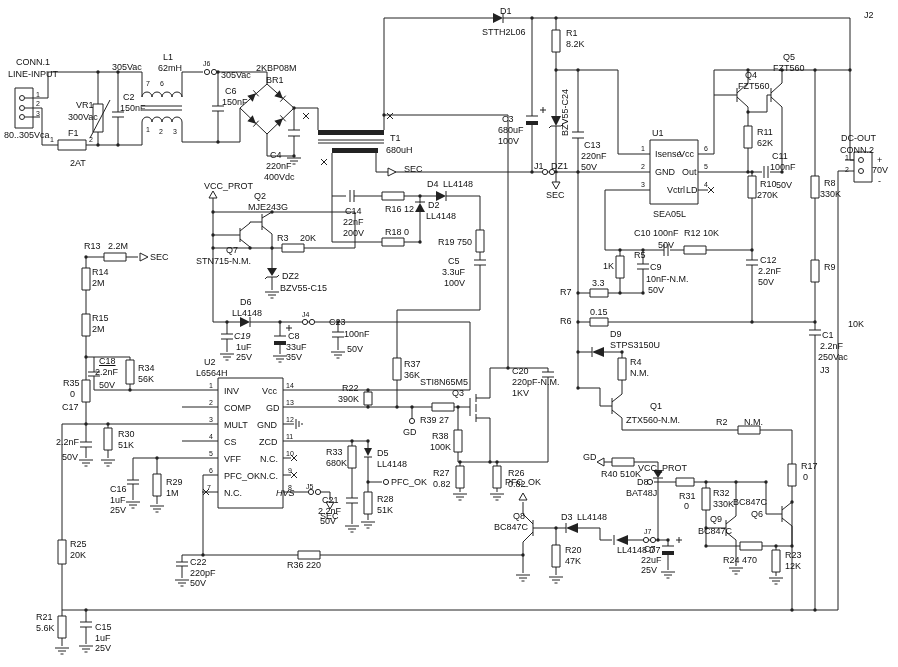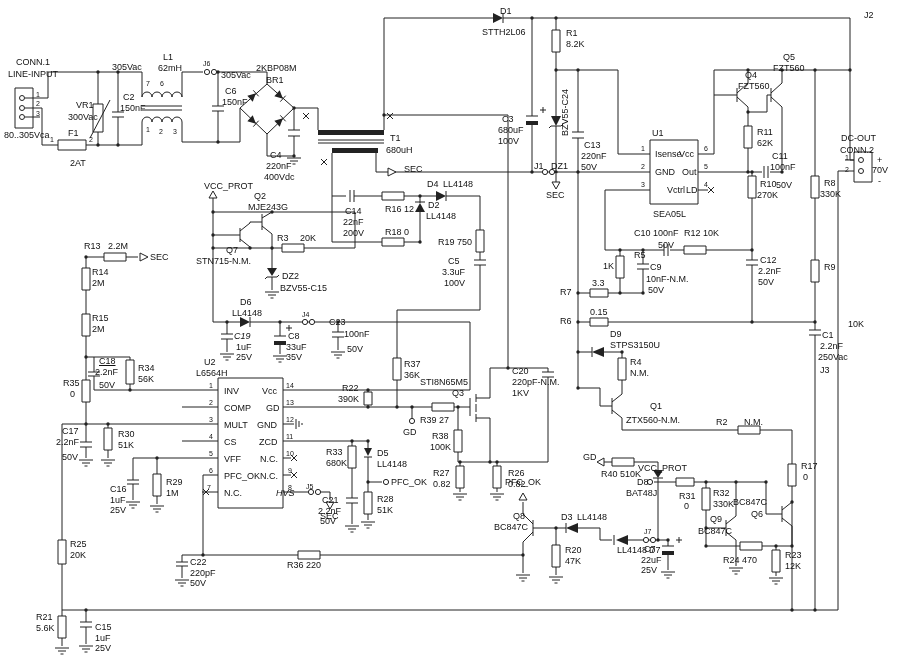--- a/index.html
+++ b/index.html
@@ -640,21 +640,21 @@
       <span class="lbl" style="left: 644px; top: 544px;">C7</span>
       <span class="lbl" style="left: 641px; top: 555px;">22uF</span>
       <span class="lbl" style="left: 641px; top: 565px;">25V</span>
       <span class="lbl" style="left: 63px; top: 378px;">R35</span>
       <span class="lbl" style="left: 70px; top: 389px;">0</span>
       <span class="lbl" style="left: 99px; top: 356px; text-decoration: underline;">C18</span>
       <span class="lbl" style="left: 95px; top: 367px;">2.2nF</span>
       <span class="lbl" style="left: 99px; top: 380px;">50V</span>
       <span class="lbl" style="left: 138px; top: 363px;">R34</span>
       <span class="lbl" style="left: 138px; top: 374px;">56K</span>
-      <span class="lbl" style="left: 62px; top: 426px;">C17</span>
+      <span class="lbl" style="left: 62px; top: 402px;">C17</span>
       <span class="lbl" style="left: 56px; top: 437px;">2.2nF</span>
       <span class="lbl" style="left: 62px; top: 452px;">50V</span>
       <span class="lbl" style="left: 118px; top: 429px;">R30</span>
       <span class="lbl" style="left: 118px; top: 440px;">51K</span>
       <span class="lbl" style="left: 110px; top: 484px;">C16</span>
       <span class="lbl" style="left: 110px; top: 495px;">1uF</span>
       <span class="lbl" style="left: 110px; top: 505px;">25V</span>
       <span class="lbl" style="left: 166px; top: 477px;">R29</span>
       <span class="lbl" style="left: 166px; top: 488px;">1M</span>
       <span class="lbl" style="left: 70px; top: 539px;">R25</span>

